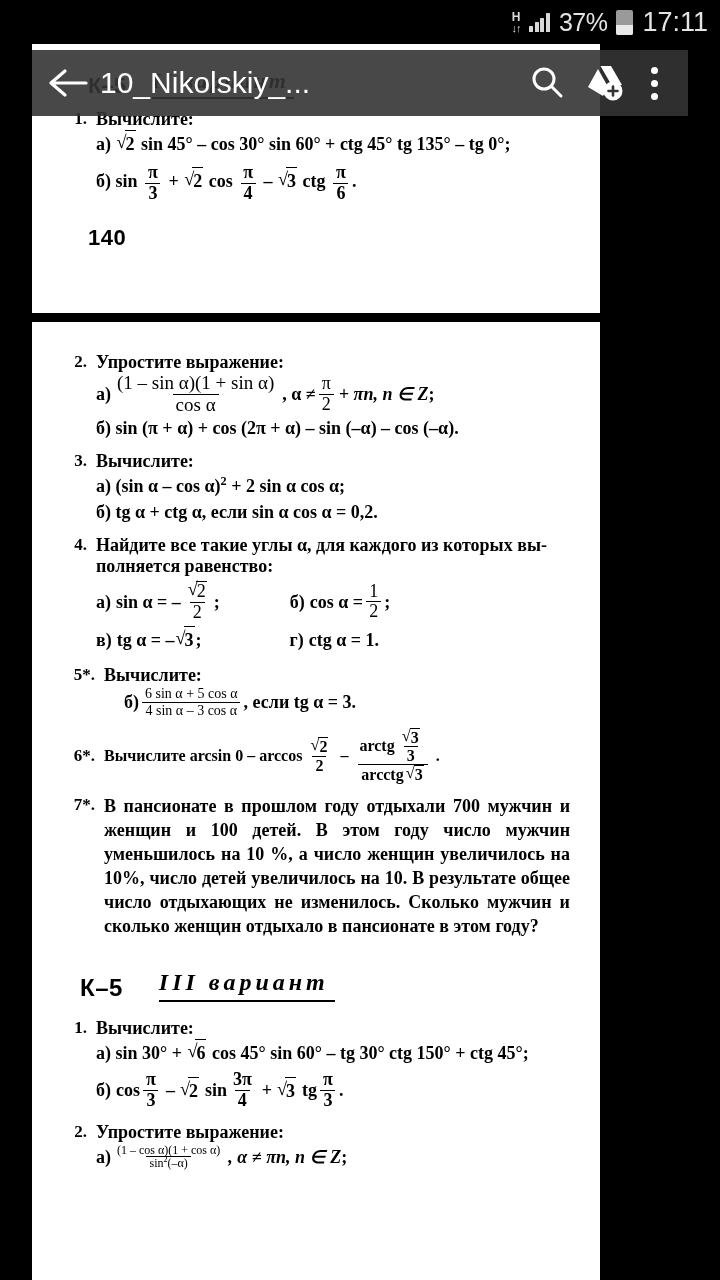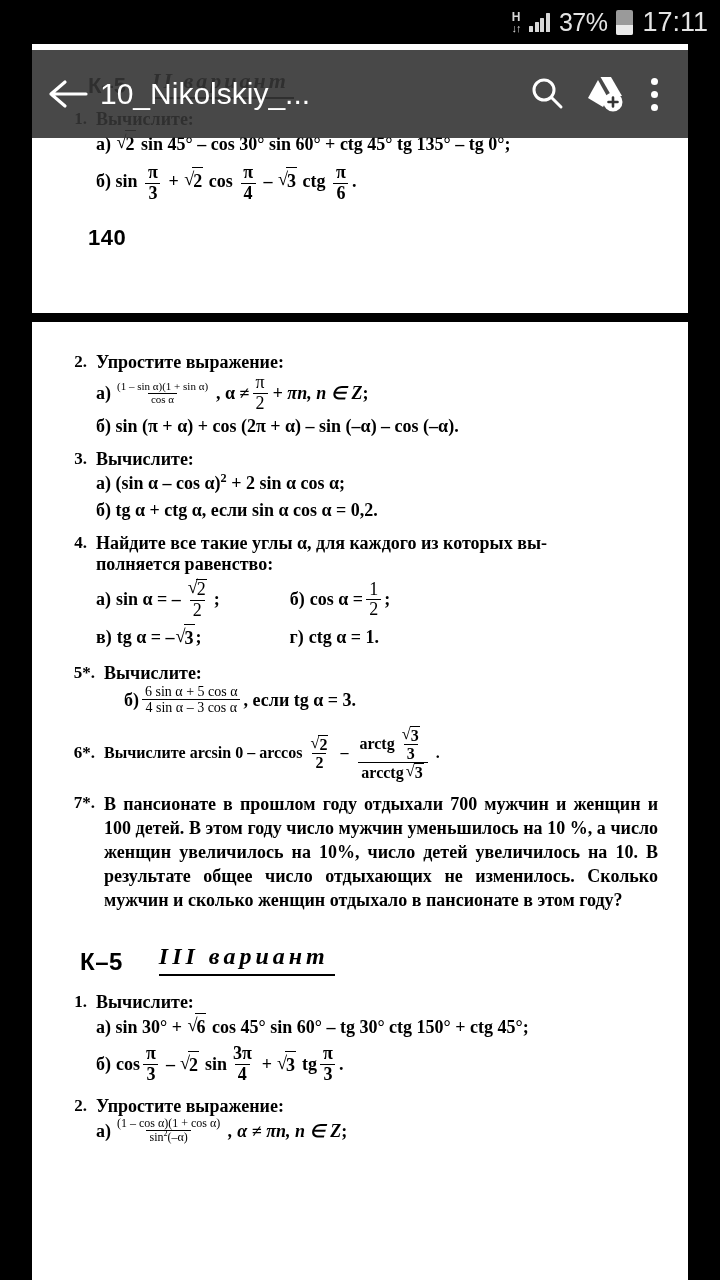--- a/index.html
+++ b/index.html
@@ -30,21 +30,21 @@
              background:#9a9a9a; overflow:hidden; }
   .sb-batt::before { content:""; position:absolute; left:5px; top:-3px;
              width:7px; height:4px; background:#9a9a9a; border-radius:1px; }
   .sb-batt span { position:absolute; left:0; bottom:0; width:100%; height:37%;
              background:#e9e9e9; }
   .sb-time { font-size:27px; letter-spacing:0px; color:#e4e4e4; }
 
   
   .doc { position:absolute; left:0; top:44px; width:720px; height:1236px;
          background:#000; overflow:hidden; }
-  .page { position:absolute; left:32px; width:656px; background:#fff;
+  .page { position:absolute; left:32px; width:568px; background:#fff;
           color:#000; }
   #page1 { top:0px; height:269px; }
   #page2 { top:278px; height:958px; }
 
   .pagebody { font-family:"Liberation Serif", serif; }
 
   
   .task { display:flex; margin-bottom:2px; }
   .task .num { flex:0 0 auto; font-weight:bold; font-size:17px;
                text-align:right; padding-right:9px; }
@@ -92,21 +92,21 @@
 
   
   .ghost { display:flex; align-items:flex-end; gap:26px; }
   .ghost .k { font-family:"Liberation Sans", sans-serif; font-weight:bold; font-size:22px; }
   .ghost .v { font-family:"Liberation Serif", serif; font-style:italic;
               font-weight:bold; font-size:22px; letter-spacing:3px;
               border-bottom:2px solid #000; padding:0 5px 3px 0; }
 
   
   .toolbar {
-    position:absolute; left:32px; top:50px; width:656px; height:88px;
+    position:absolute; left:32px; top:50px; width:656px; height:66px;
     background:rgba(52,52,52,0.90);
     display:flex; align-items:center; padding:0 14px 0 10px;
     z-index:10;
   }
   .tb-back { width:52px; height:52px; display:flex; align-items:center;
              justify-content:center; flex:0 0 auto; }
   .tb-title { flex:1 1 auto; color:#fff; font-size:30px; padding-left:6px;
               white-space:nowrap; overflow:hidden; letter-spacing:0px; }
   .tb-icon { width:58px; height:58px; display:flex; align-items:center;
              justify-content:center; flex:0 0 auto; }
@@ -185,21 +185,21 @@
 
     <div class="page" id="page2">
       <div class="pagebody" style="padding:30px 30px 0 28px;">
 
         <div class="task">
           <div class="num" style="flex-basis:36px;">2.</div>
           <div class="body">
             <div class="head">Упростите выражение:</div>
             <div class="line" style="display:flex; align-items:center;">
               <span class="lbl bf">а)</span>
-              <span class="fr" style="font-size:11px;">
+              <span class="fr" style="font-size:19px;">
                 <span class="nu">(1 – sin α)(1 + sin α)</span>
                 <span class="de">cos α</span>
               </span>
               <span class="bf" style="margin-left:2px;">, α ≠</span>
               <span class="fr">
                 <span class="nu">π</span>
                 <span class="de">2</span>
               </span>
               <span class="bf it" style="margin-left:2px;">+ πn, n ∈</span>
               <span class="bf it" style="margin-left:5px;">Z</span>

